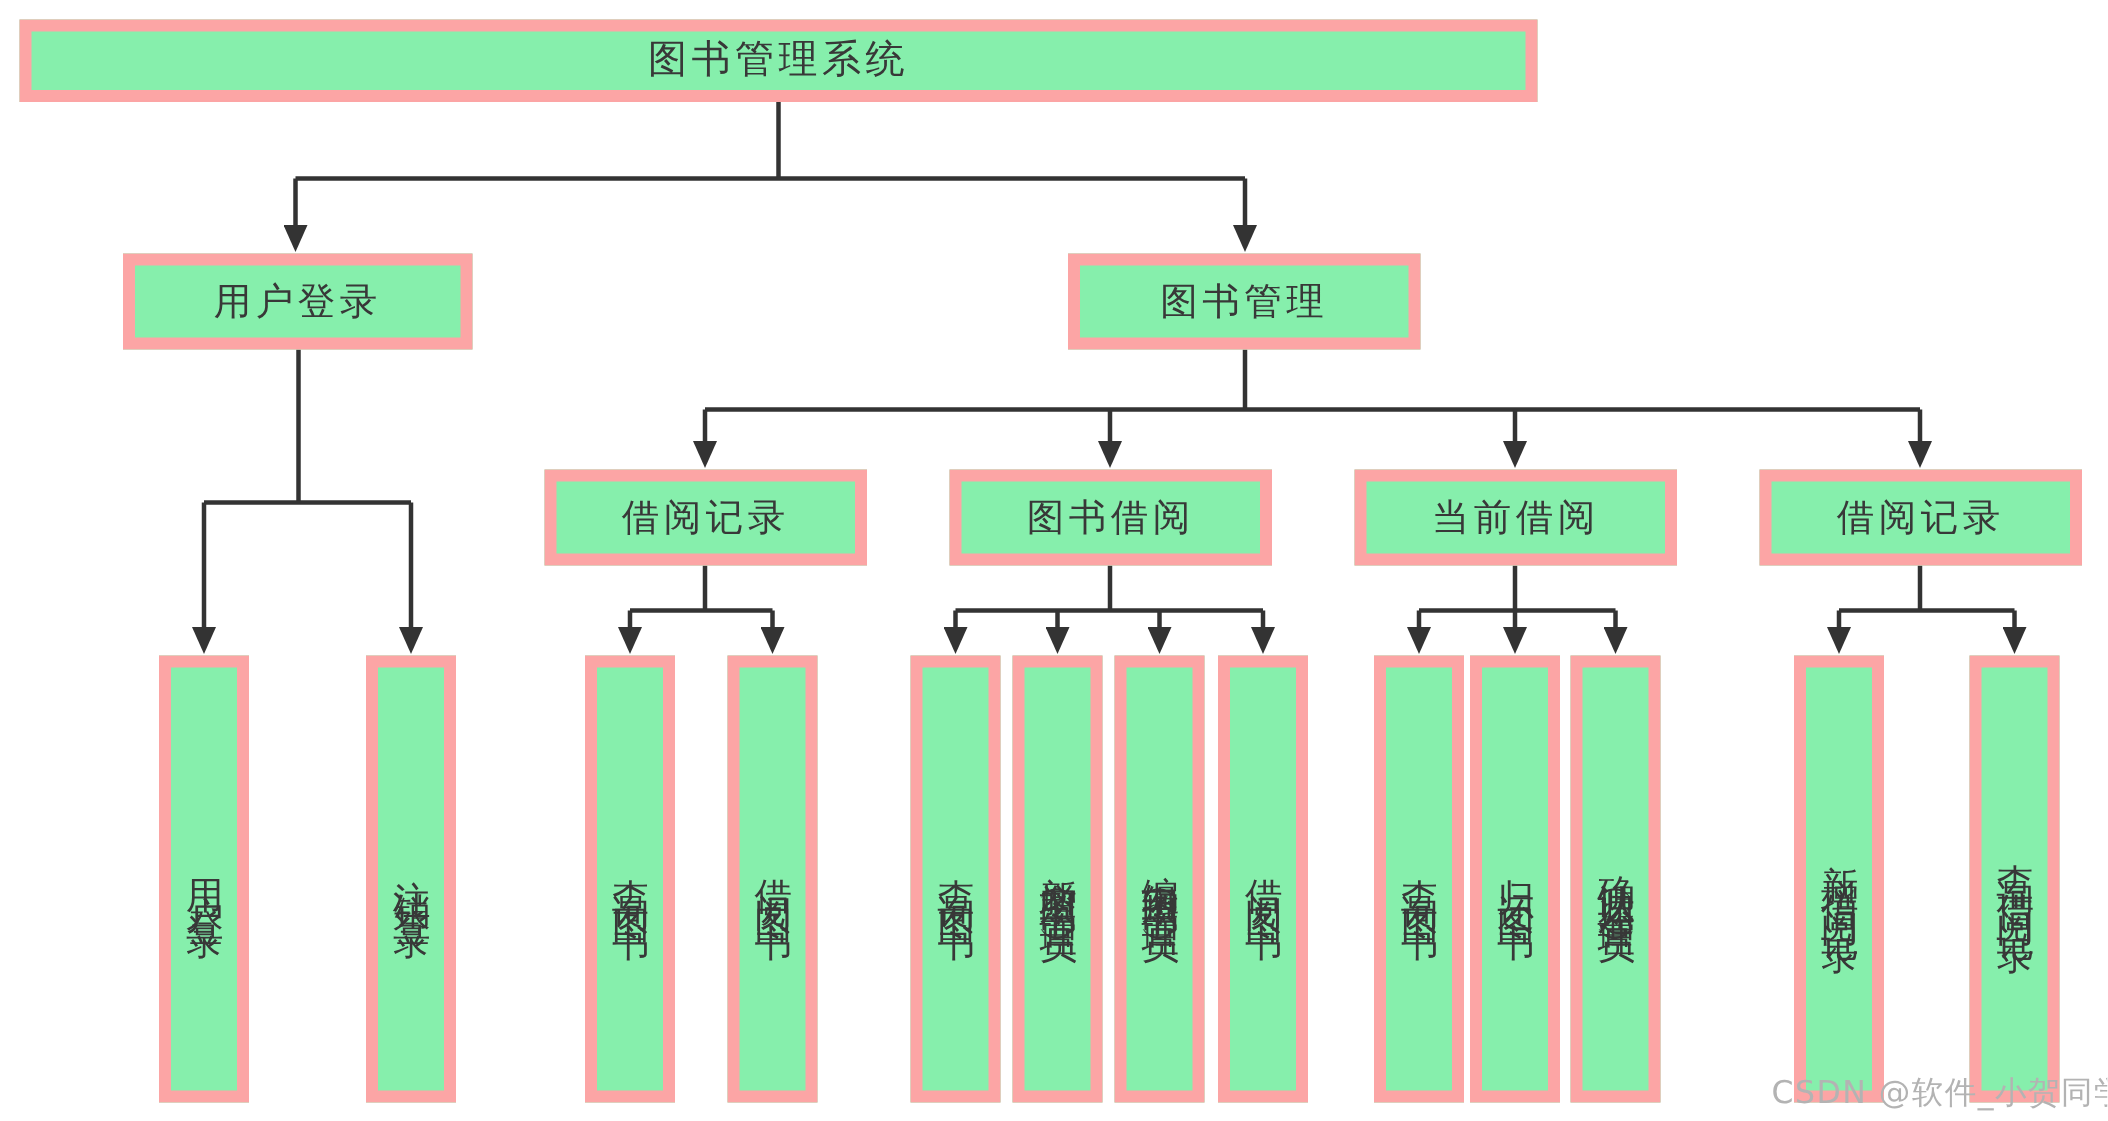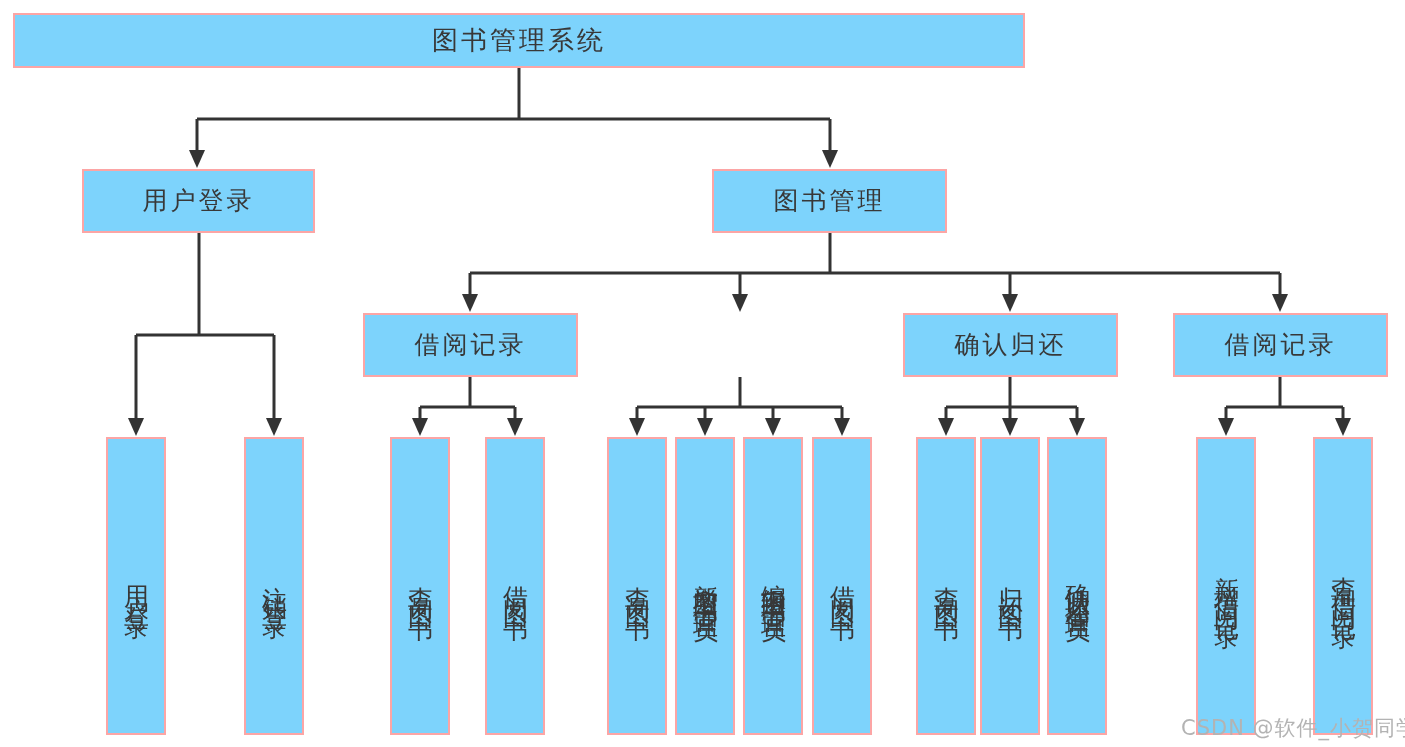--- a/index.html
+++ b/index.html
@@ -18,22 +18,22 @@
     width: 1405px; height: 747px;
   }
   .wire {
     fill: none;
     stroke: #333333;
     stroke-width: 3;
   }
   .node {
     position: absolute;
     box-sizing: border-box;
-    border: 2px solid #fca5a5;
-    background: #7dd3fc;
+    border: 8px solid #fca5a5;
+    background: #86efac;
     display: flex;
     align-items: center;
     justify-content: center;
     text-align: center;
     font-size: 25px;
     letter-spacing: 3px;
     line-height: 1.2;
   }
   .root-node { font-size: 26px; }
   .vnode .vtext {
@@ -121,21 +121,22 @@
       <path class="wire" d="M1343,407 V418" marker-end="url(#arw)"></path>
     </g>
   </svg>
 
   <div class="node root-node" style="left:13px; top:13px; width:1012px; height:55px;">图书管理系统</div>
 
   <div class="node" style="left:82px; top:169px; width:233px; height:64px;">用户登录</div>
   <div class="node" style="left:712px; top:169px; width:235px; height:64px;">图书管理</div>
 
   <div class="node" style="left:363px; top:313px; width:215px; height:64px;">借阅记录</div>
-  <div class="node" style="left:903px; top:313px; width:215px; height:64px;">确认归还</div>
+  <div class="node" style="left:633px; top:313px; width:215px; height:64px;">图书借阅</div>
+  <div class="node" style="left:903px; top:313px; width:215px; height:64px;">当前借阅</div>
   <div class="node" style="left:1173px; top:313px; width:215px; height:64px;">借阅记录</div>
 
   <div class="node vnode" style="left:106px; top:437px; width:60px; height:298px;">
     <span class="vtext">用户登录</span>
   </div>
   <div class="node vnode" style="left:244px; top:437px; width:60px; height:298px;">
     <span class="vtext">注销登录</span>
   </div>
 
   <div class="node vnode" style="left:390px; top:437px; width:60px; height:298px;">

